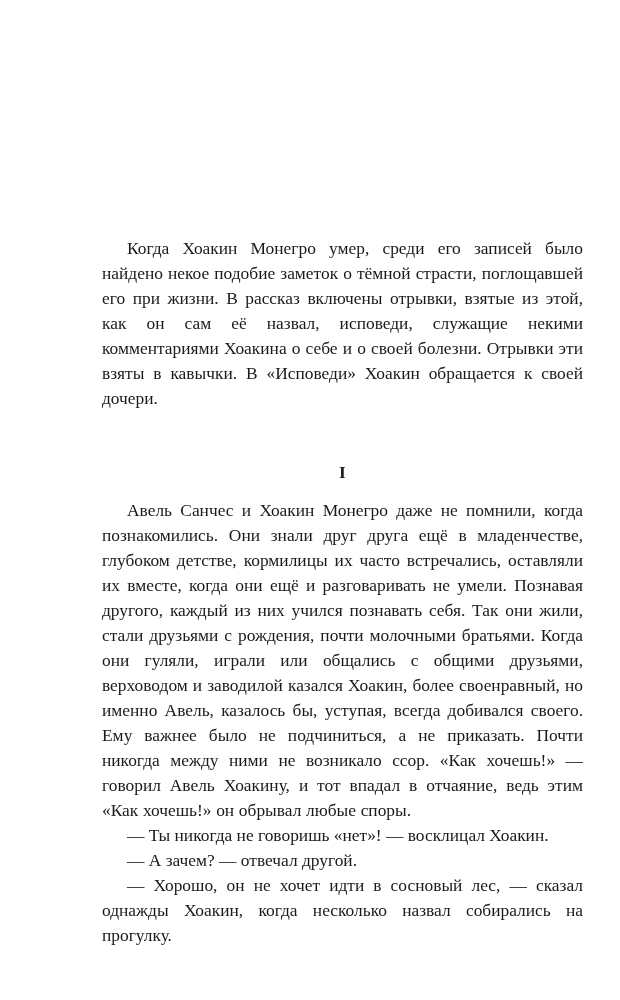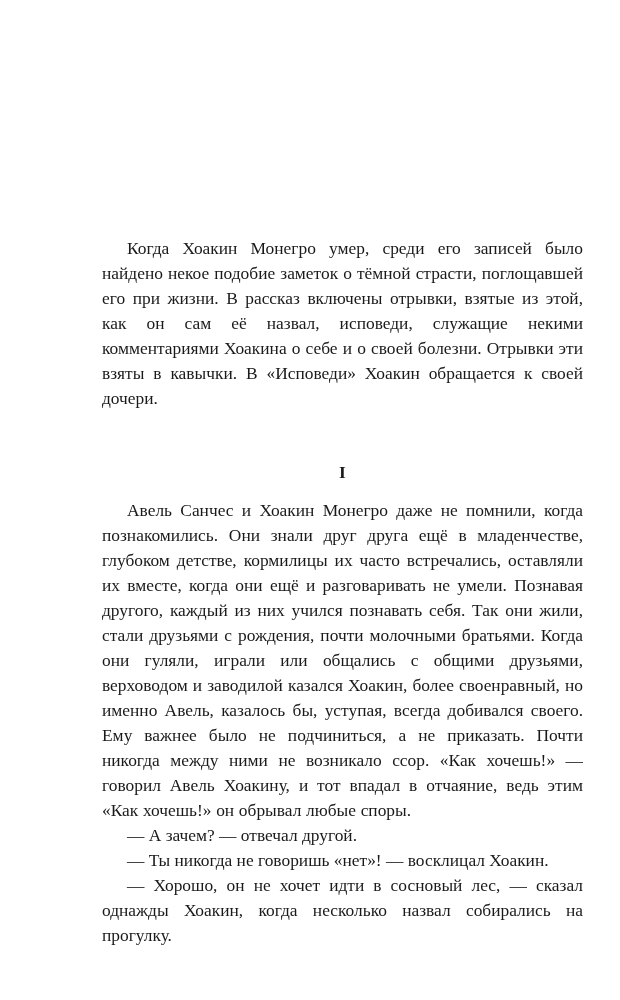--- a/index.html
+++ b/index.html
@@ -77,21 +77,21 @@
     <p class="para">Когда Хоакин Монегро умер, среди его записей было найдено некое подобие заметок о тёмной страсти, поглощавшей его при жизни. В рассказ включены отрывки, взятые из этой, как он сам её назвал, исповеди, служащие некими комментариями Хоакина о себе и о своей болезни. Отрывки эти взяты в кавычки. В «Исповеди» Хоакин обращается к своей дочери.</p>
 
     <div class="chapter-gap"></div>
 
     <h2 class="chapter-heading">I</h2>
 
     <div class="heading-gap"></div>
 
     <p class="para">Авель Санчес и Хоакин Монегро даже не помнили, когда познакомились. Они знали друг друга ещё в младенчестве, глубоком детстве, кормилицы их часто встречались, оставляли их вместе, когда они ещё и разговаривать не умели. Познавая другого, каждый из них учился познавать себя. Так они жили, стали друзьями с рождения, почти молочными братьями. Когда они гуляли, играли или общались с общими друзьями, верховодом и заводилой казался Хоакин, более своенравный, но именно Авель, казалось бы, уступая, всегда добивался своего. Ему важнее было не подчиниться, а не приказать. Почти никогда между ними не возникало ссор. «Как хочешь!» — говорил Авель Хоакину, и тот впадал в отчаяние, ведь этим «Как хочешь!» он обрывал любые споры.</p>
 
+    <p class="dialogue">— Ты никогда не говоришь «нет»! — восклицал Хоакин.</p>
+
     <p class="dialogue">— А зачем? — отвечал другой.</p>
-
-    <p class="dialogue">— Ты никогда не говоришь «нет»! — восклицал Хоакин.</p>
 
     <p class="dialogue">— Хорошо, он не хочет идти в сосновый лес, — сказал однажды Хоакин, когда несколько назвал собирались на прогулку.</p>
 
   </div>
 
 </div>
 
 </body></html>

